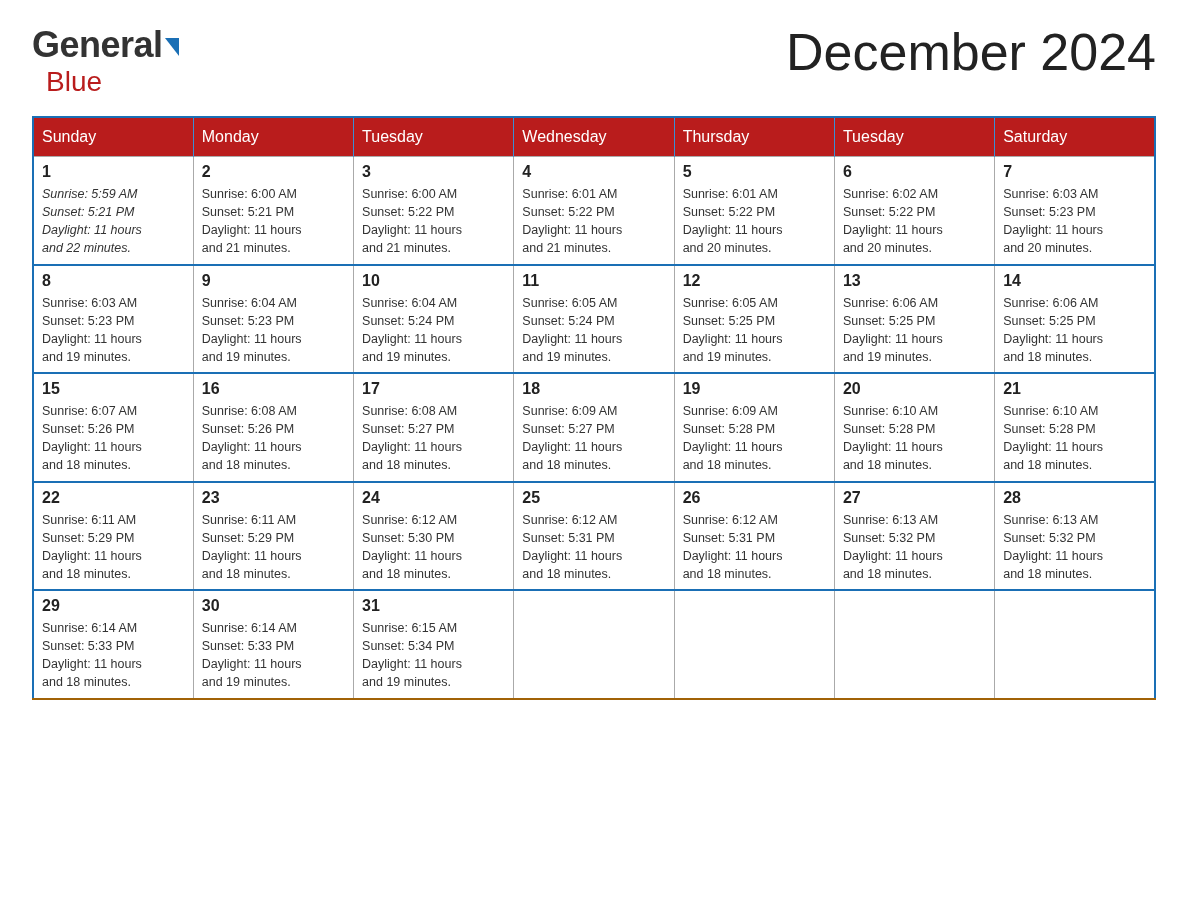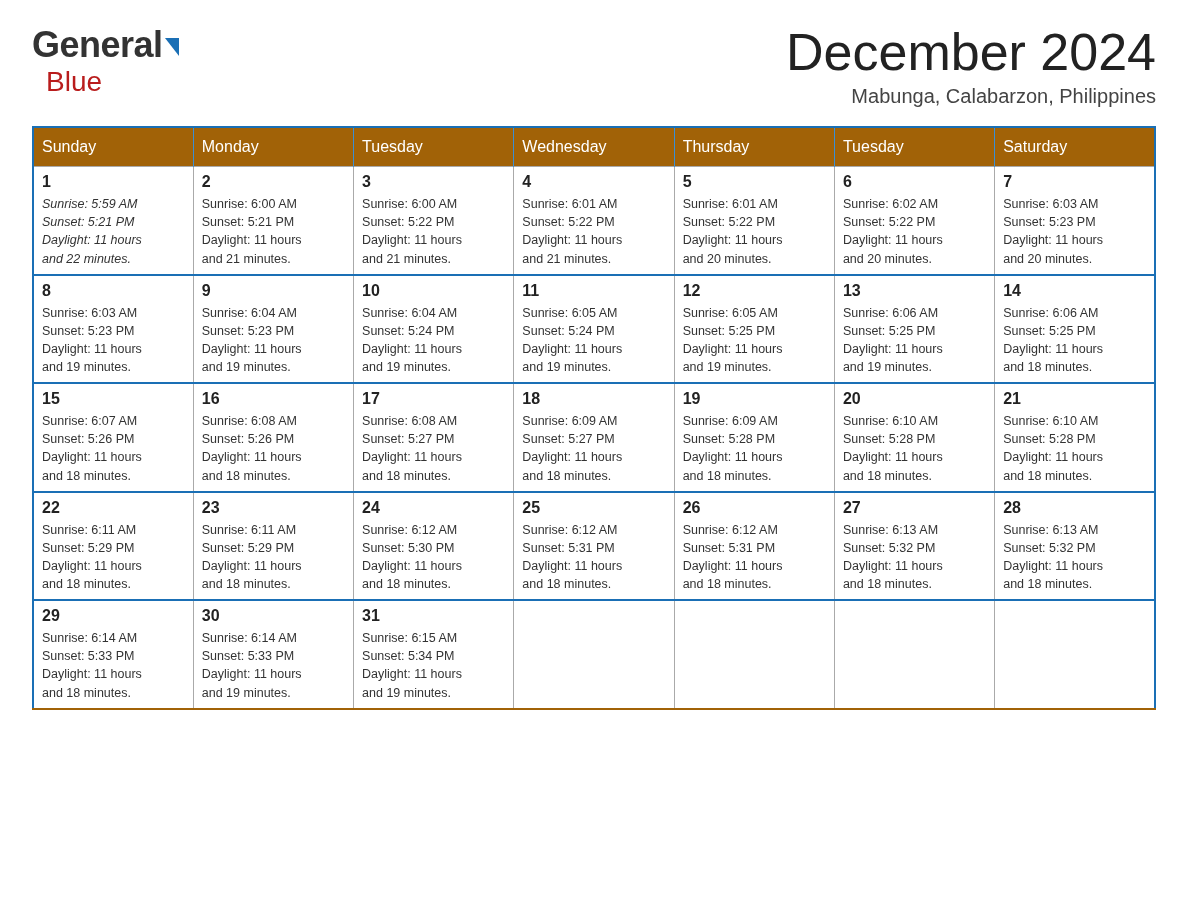--- a/index.html
+++ b/index.html
@@ -59,21 +59,21 @@
       font-size: 20px;
       color: #444;
       margin-top: 4px;
     }
     .calendar {
       width: 100%;
       border-collapse: collapse;
       border: 2px solid #1a6fb5;
     }
     .calendar th {
-      background-color: #a16207;
+      background-color: #b91c1c;
       color: #fff;
       padding: 10px 8px;
       text-align: left;
       font-size: 16px;
       font-weight: normal;
       border-right: 1px solid #3a8fd5;
     }
     .calendar th:last-child { border-right: none; }
     .calendar td {
       border: 1px solid #aaa;
@@ -108,21 +108,20 @@
 <div class="header">
   <div class="logo">
     <div class="logo-top">
       <span class="logo-general">General</span>
       <div class="logo-arrow"></div>
     </div>
     <span class="logo-blue">Blue</span>
   </div>
   <div class="title-section">
     <div class="month-title">December 2024</div>
-    <div class="subtitle">Mabunga, Calabarzon, Philippines</div>
   </div>
 </div>
 
 <table class="calendar">
   <thead>
     <tr>
     <th>Sunday</th>
         <th>Monday</th>
         <th>Tuesday</th>
         <th>Wednesday</th>

